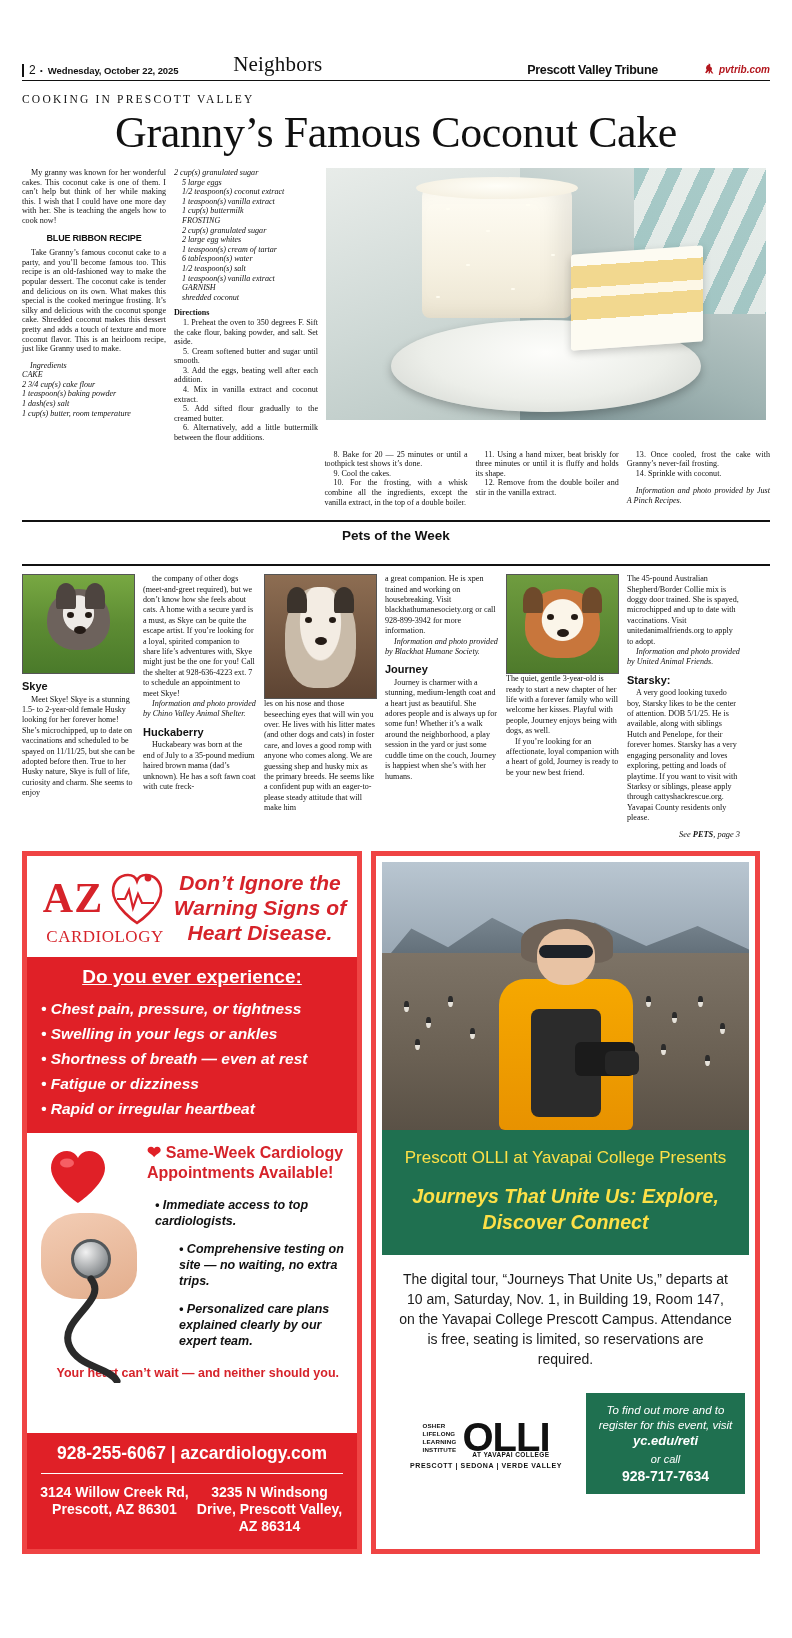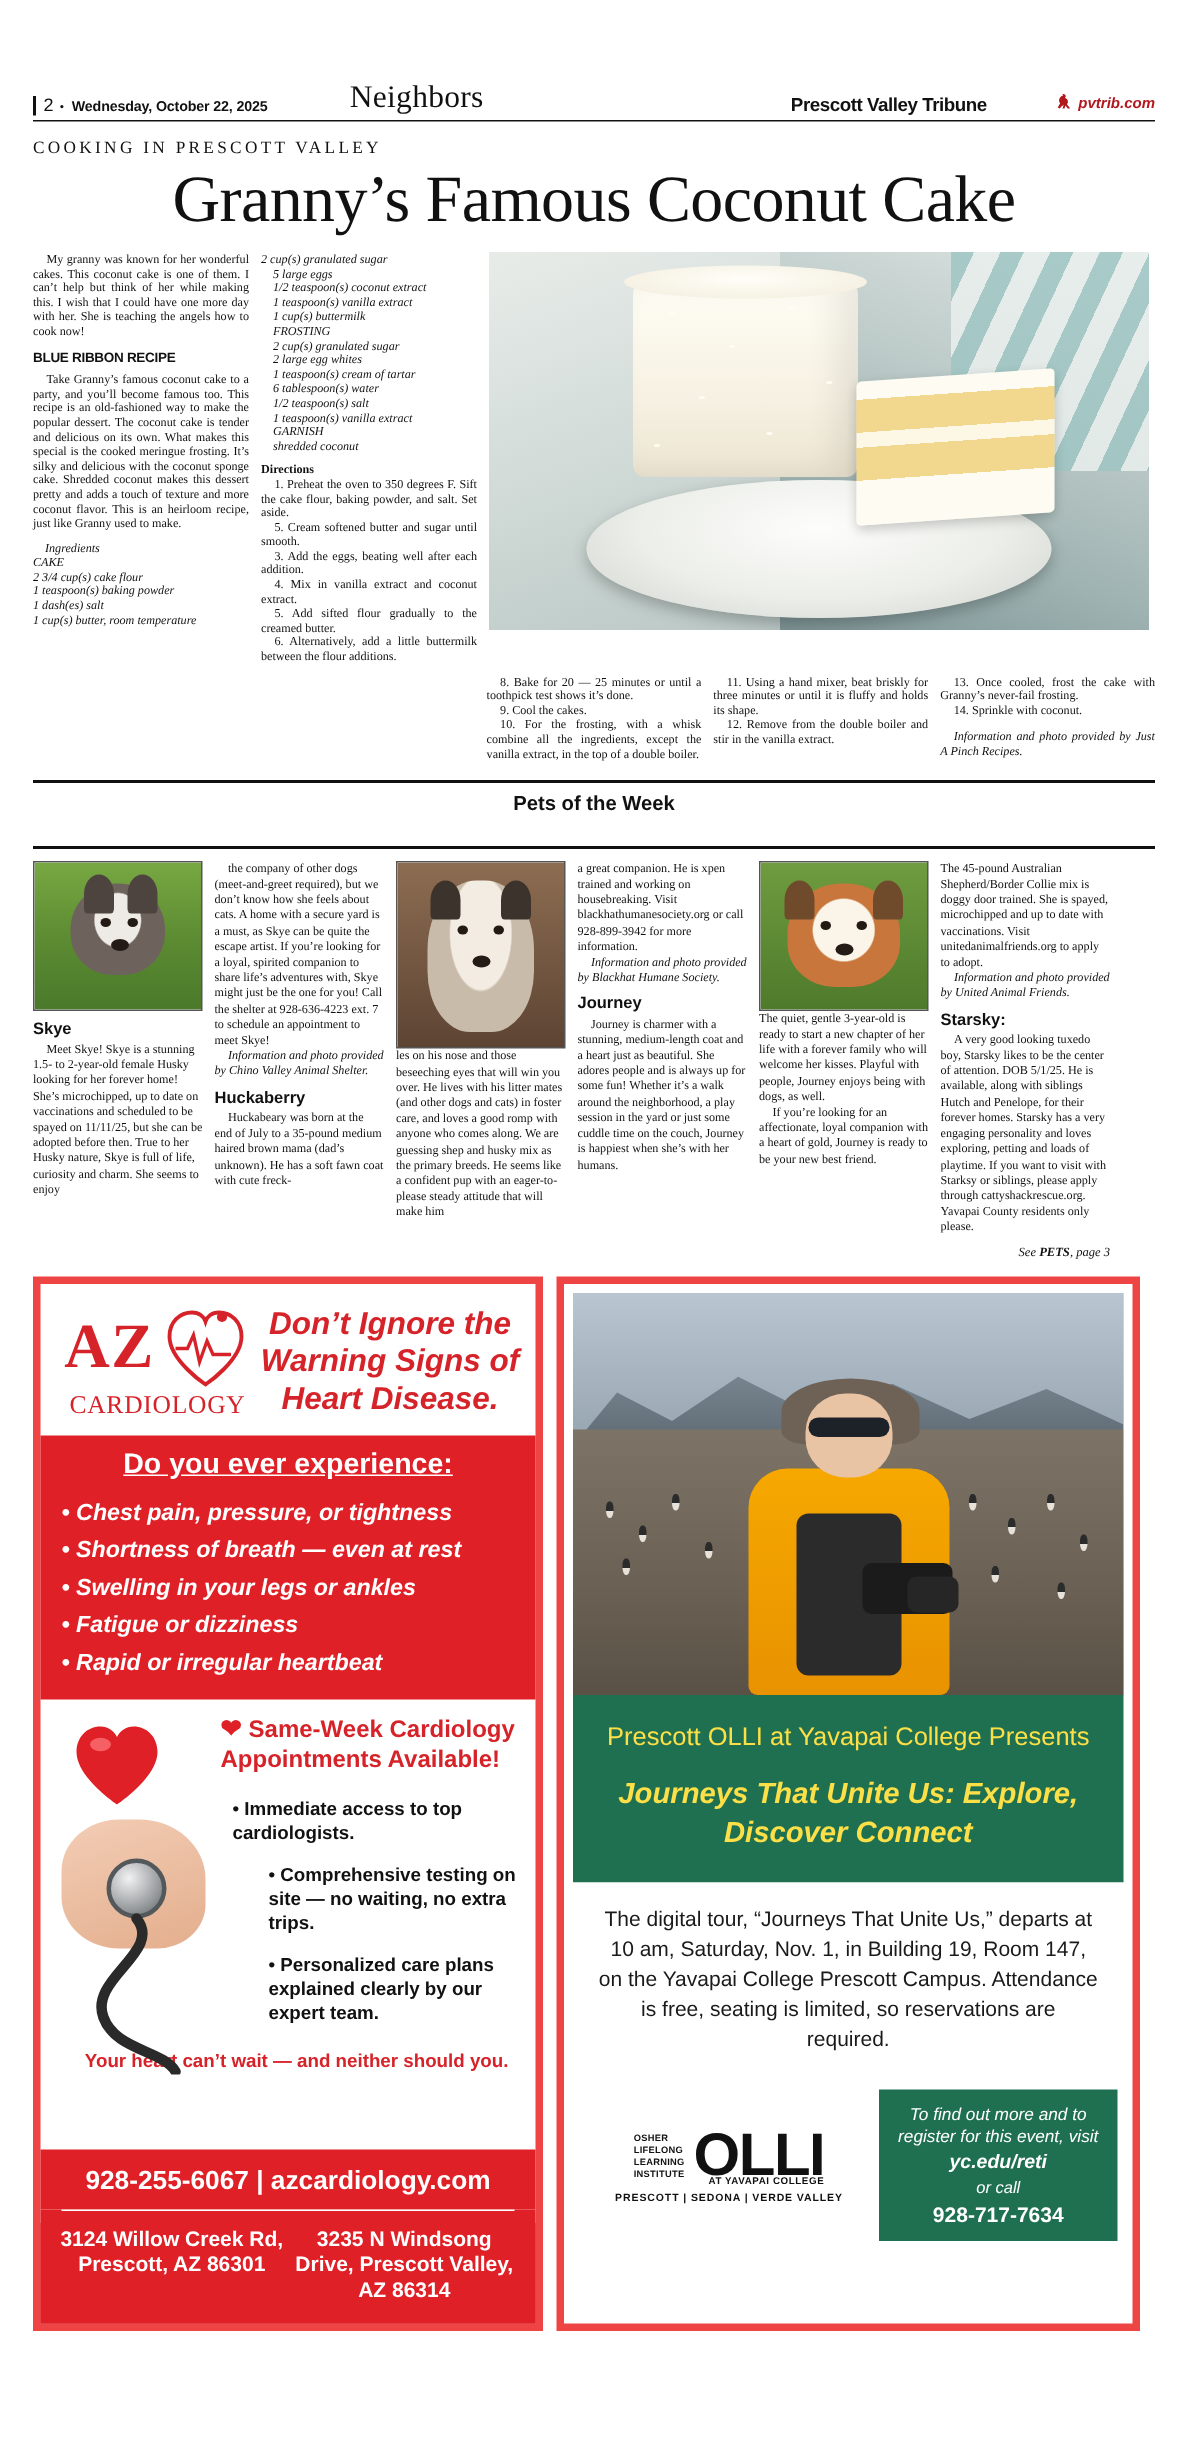--- a/index.html
+++ b/index.html
@@ -84,20 +84,21 @@
   }
 
   
   .recipe-top { display: flex; gap: 8px; }
   .col { font-size: 8.1px; line-height: 9.6px; text-align: justify; }
   .col p { text-indent: 9px; margin-bottom: 0; }
   .col .subhead {
     font-family: "Liberation Sans", sans-serif;
     font-weight: bold;
     font-size: 9px;
+    text-align: center;
     letter-spacing: -0.2px;
     margin: 8px 0 5px 0;
     text-indent: 0;
   }
   .col .boldhead {
     font-weight: bold;
     text-indent: 0;
     margin-top: 6px;
   }
   .ing-block { font-style: italic; margin-top: 7px; }
@@ -223,21 +224,21 @@
     font-size:15.5px; line-height:25px;
   }
   .cardio-mid { padding: 10px 10px 4px 10px; position:relative; min-height: 300px; }
   .cardio-sw {
     color:#d6232a; font-family:"Liberation Sans", sans-serif; font-weight:bold;
     font-size:16px; line-height:20px; text-align:left; padding-left:110px;
   }
   .cardio-sw .hrt { color:#e02027; font-size:17px; }
   .cardio-bullets { margin-top: 14px; }
   .cardio-bullets div {
-    font-family:"Liberation Sans", sans-serif; font-weight:bold; 
+    font-family:"Liberation Sans", sans-serif; font-weight:bold; font-style:italic;
     font-size:12.5px; line-height:16px; color:#111; margin-bottom: 12px;
   }
   .cb1 { padding-left: 118px; }
   .cb2 { padding-left: 142px; }
   .cb3 { padding-left: 142px; }
   .cardio-closing {
     color:#d6232a; font-family:"Liberation Sans", sans-serif; font-weight:bold;
     font-size:12.5px; line-height:16px; text-align:right; padding-right:8px; margin-top:16px;
   }
   .heart-hand { position:absolute; left:6px; top:14px; width:118px; height:250px; }
@@ -519,22 +520,22 @@
             </span>
           </div>
           <div class="cardiology">CARDIOLOGY</div>
         </div>
         <div class="cardio-tag">Don’t Ignore the Warning Signs of Heart Disease.</div>
       </div>
 
       <div class="cardio-redbox">
         <div class="cardio-q">Do you ever experience:</div>
         <div class="cardio-li">• Chest pain, pressure, or tightness</div>
+        <div class="cardio-li">• Swelling in your legs or ankles</div>
         <div class="cardio-li">• Shortness of breath — even at rest</div>
-        <div class="cardio-li">• Swelling in your legs or ankles</div>
         <div class="cardio-li">• Fatigue or dizziness</div>
         <div class="cardio-li">• Rapid or irregular heartbeat</div>
       </div>
 
       <div class="cardio-mid">
         <div class="heart-hand">
           <div class="hh-heart">
             <svg width="62" height="58" viewBox="0 0 62 58" aria-hidden="true">
               <path d="M31 56C31 56 4 38 4 21C4 11 11 4 20 4C25 4 29 7 31 11C33 7 37 4 42 4C51 4 58 11 58 21C58 38 31 56 31 56Z" fill="#e02027"></path>
               <ellipse cx="20" cy="16" rx="7" ry="4.5" fill="#ff7b7f" opacity=".7"></ellipse>

